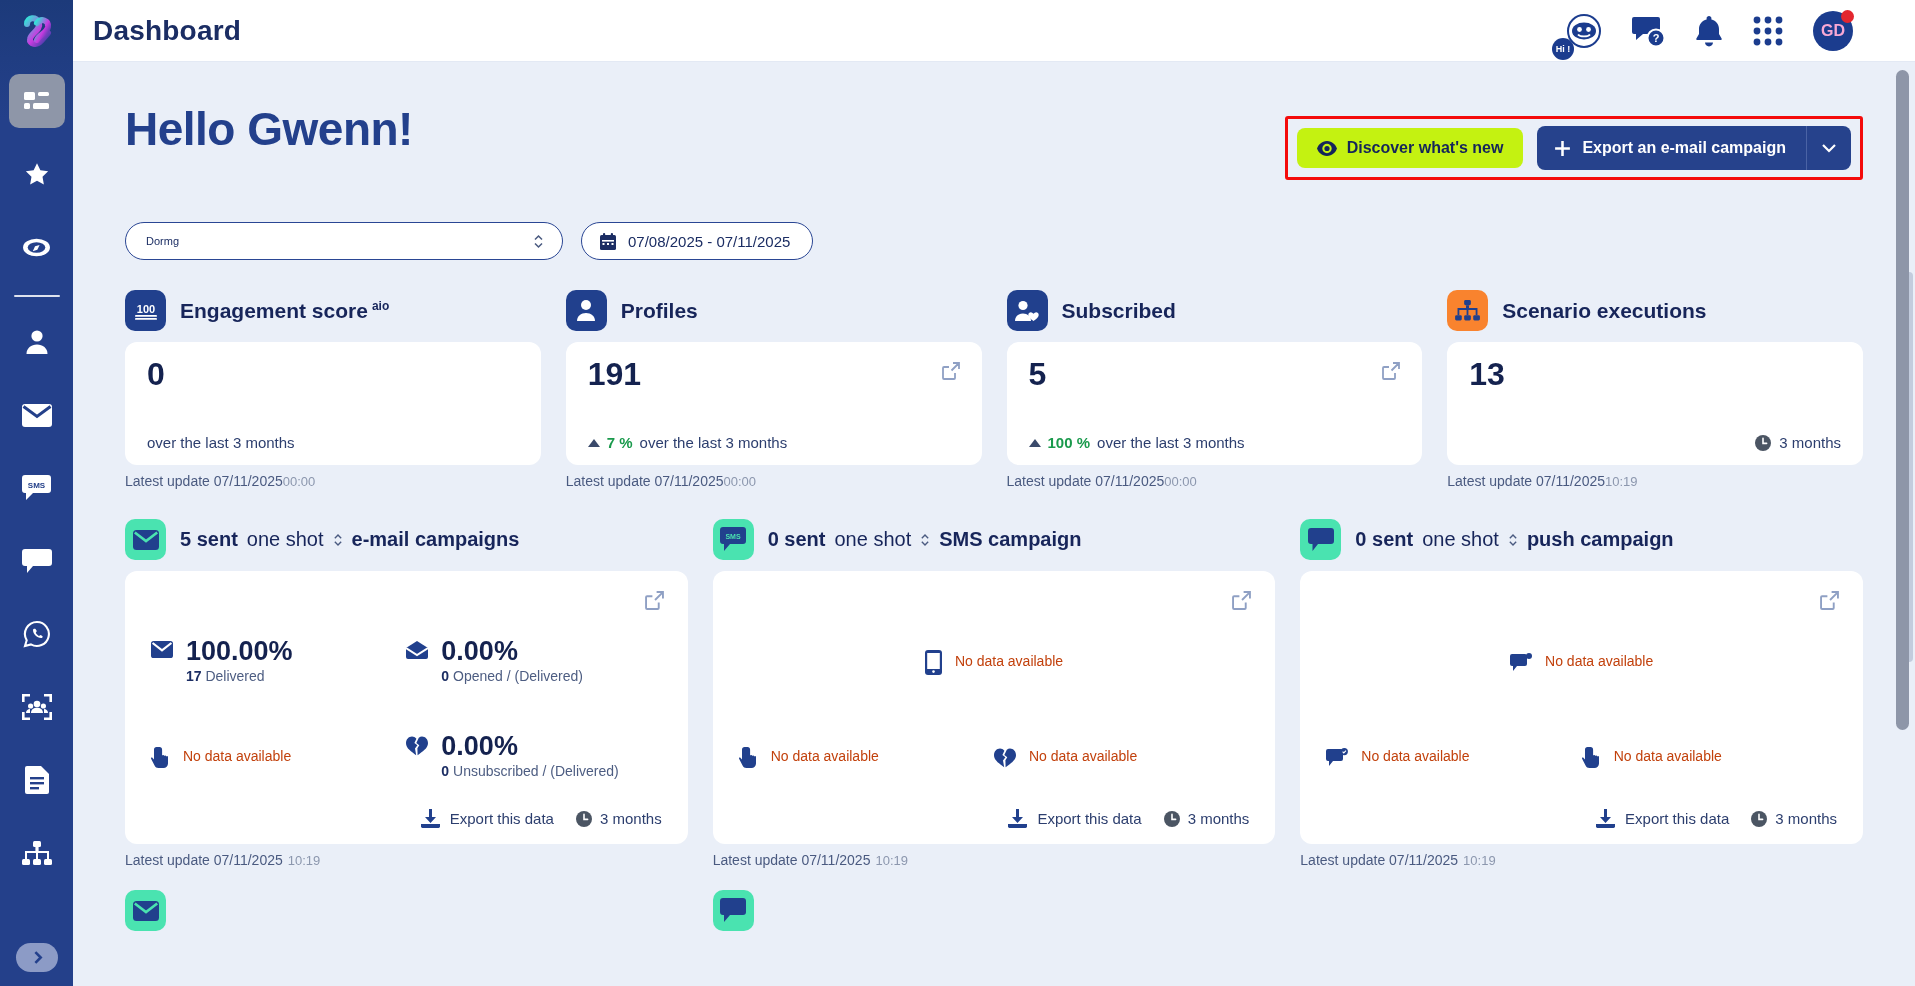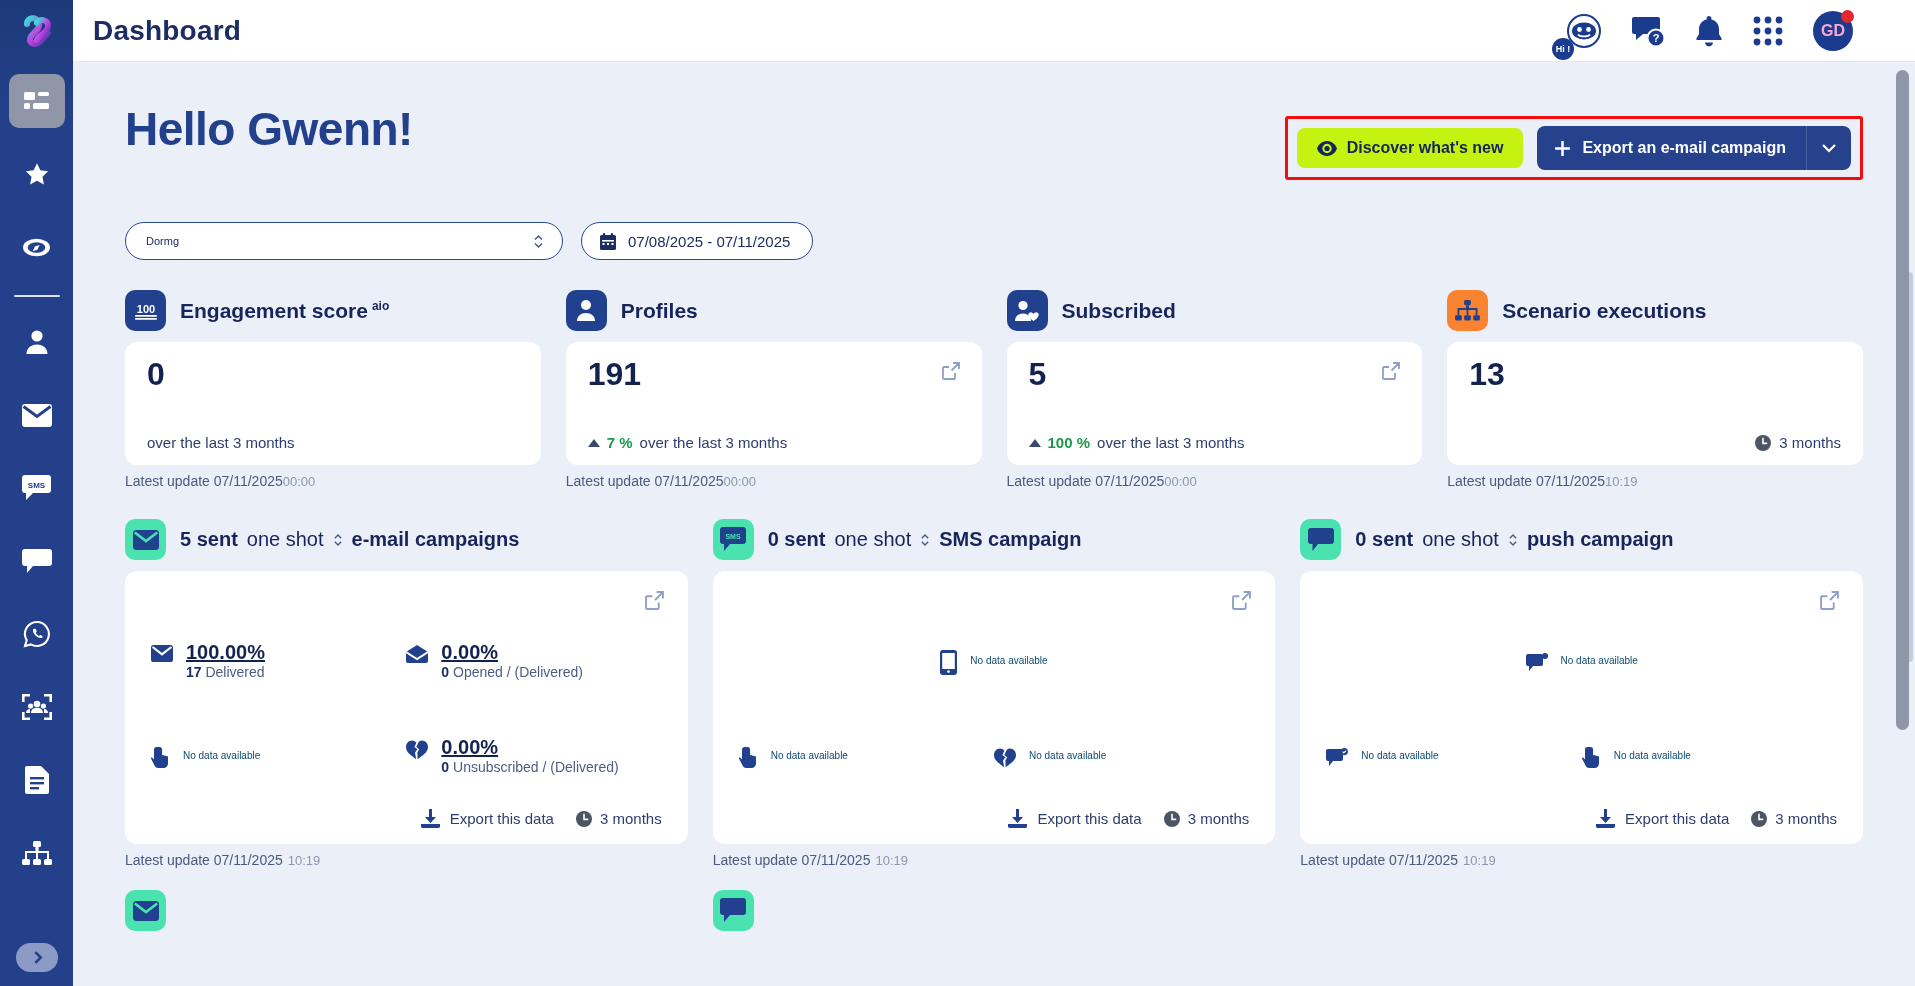--- a/index.html
+++ b/index.html
@@ -146,24 +146,24 @@
   .camp-title .reg { font-weight: 400; }
   .camp-card {
     background: #fff; border-radius: 12px; height: 273px;
     padding: 20px 26px 16px 26px; position: relative;
     display: flex; flex-direction: column;
   }
   .camp-ext { position: absolute; top: 20px; right: 24px; cursor: pointer; }
   .stat-grid { flex: 1; display: grid; grid-template-columns: 1fr 1fr; grid-template-rows: 1fr 1fr; align-items: center; padding-top: 22px; }
   .stat { display: flex; align-items: flex-start; gap: 13px; }
   .stat-ico { flex: 0 0 auto; margin-top: 4px; }
-  .stat-big { font-size: 20px; font-weight: 700; color: #14224f; line-height: 1.1; text-decoration: underline; }
+  .stat-big { font-size: 27px; font-weight: 700; color: #14224f; line-height: 1.1; }
   .stat-sub { font-size: 14px; color: #4d5d82; margin-top: 1px; }
   .stat-sub b { color: #1b2d63; }
-  .stat-nodata { font-size: 10px; color: #0c4a6e; align-self: center; }
+  .stat-nodata { font-size: 14px; color: #c2410c; align-self: center; }
   .camp-foot {
     display: flex; align-items: center; justify-content: flex-end; gap: 22px;
     font-size: 15px; color: #2c3e6e; margin-top: auto; padding-top: 6px;
   }
   .camp-foot .exp { display: flex; align-items: center; gap: 10px; cursor: pointer; }
   .camp-foot .mo { display: flex; align-items: center; gap: 8px; }
   .camp-update { font-size: 14px; color: #4a5a80; margin-top: 8px; }
   .camp-update .t { color: #8c97ae; font-size: 13px; margin-left: 5px; }
 
   

